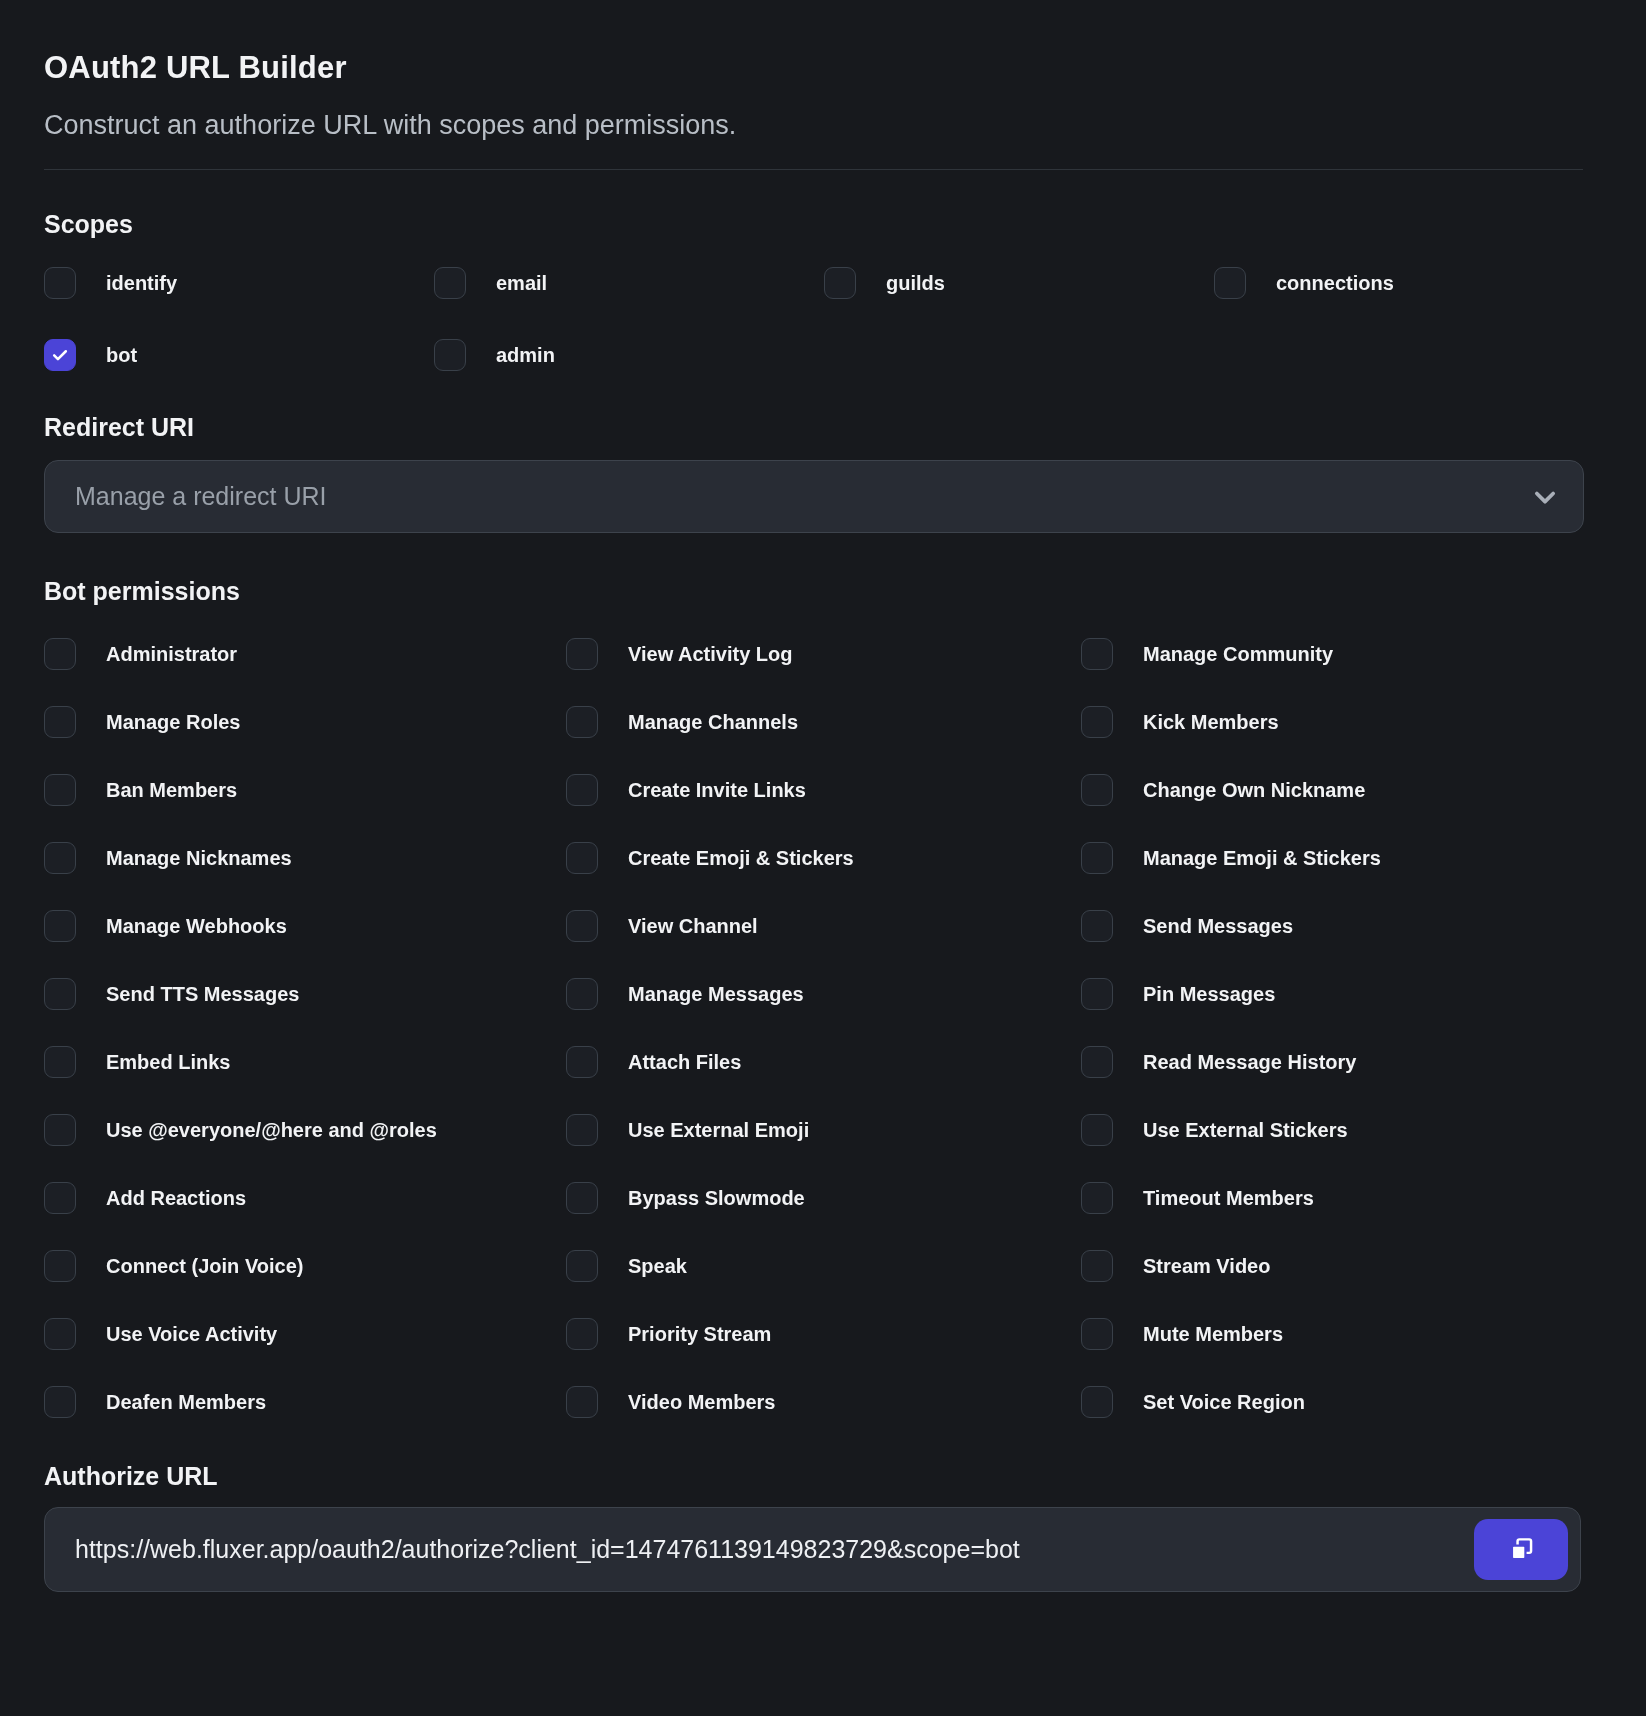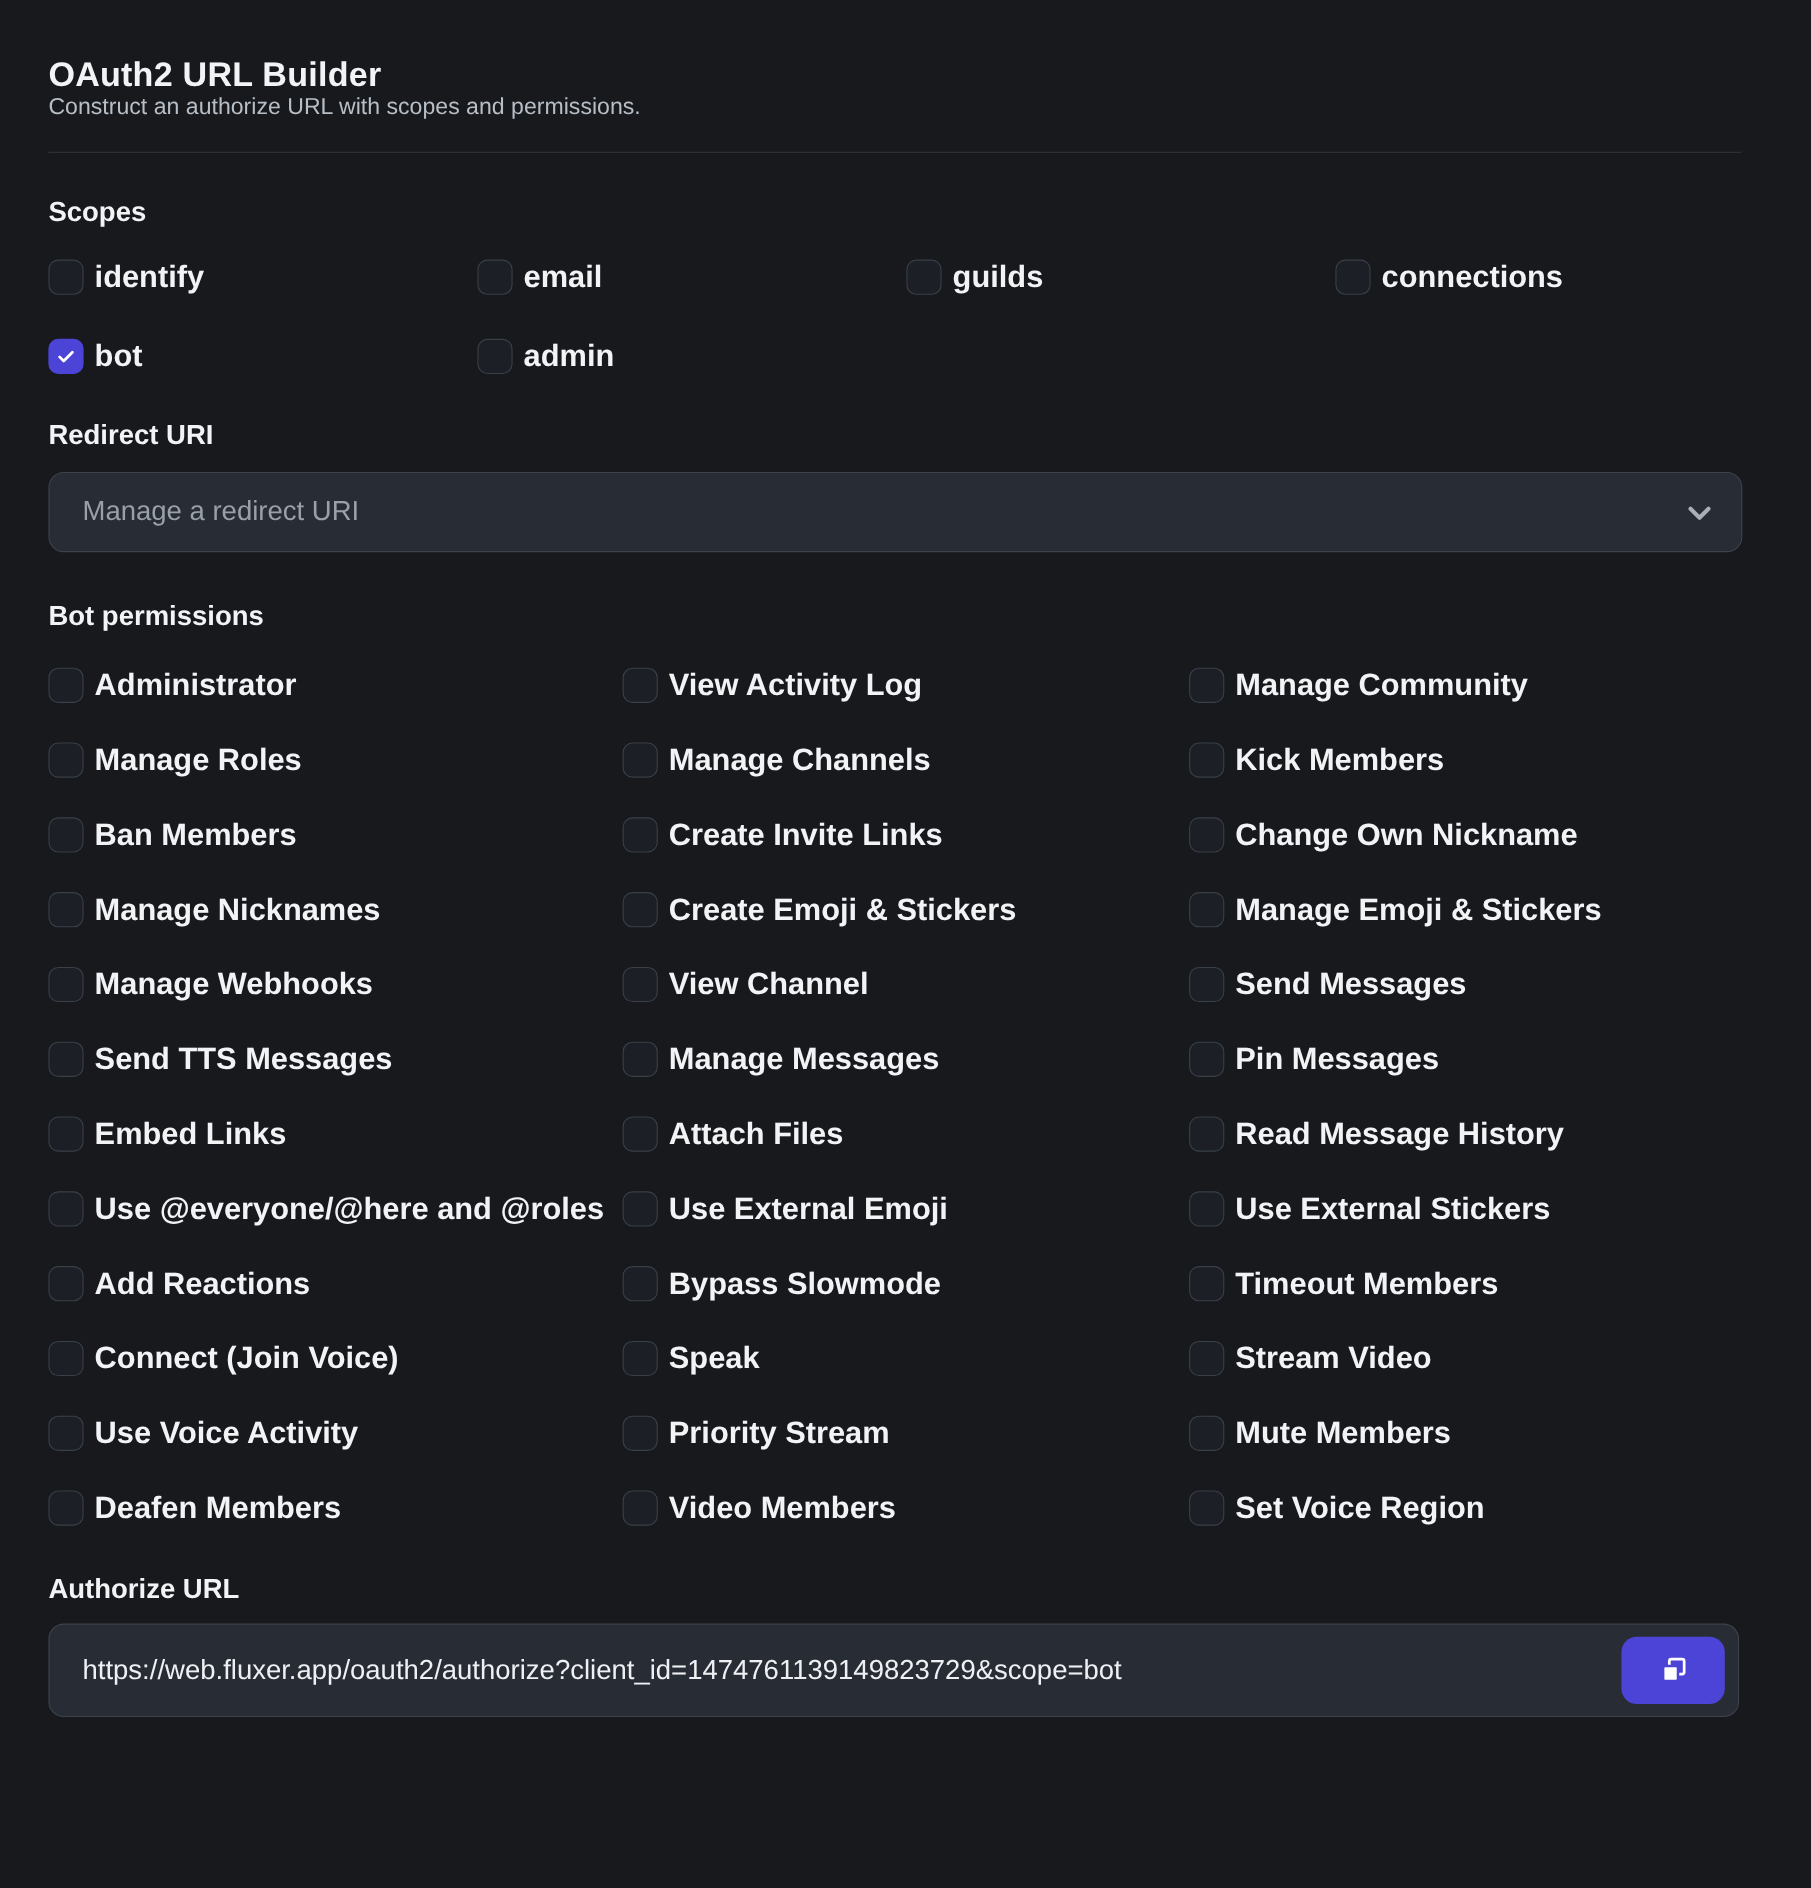--- a/index.html
+++ b/index.html
@@ -17,41 +17,41 @@
   *{margin:0;padding:0;box-sizing:border-box;}
   html,body{width:1646px;height:1716px;}
   body{
     background:var(--bg);
     font-family:"Liberation Sans","DejaVu Sans",sans-serif;
     color:var(--text);
     overflow:hidden;
   }
   .container{padding:50px 62px 4px 44px;}
   .page-title{font-size:31px;font-weight:700;letter-spacing:.2px;}
-  .page-subtitle{font-size:21px;font-weight:400;color:var(--muted);}
+  .page-subtitle{font-size:27px;font-weight:400;color:var(--muted);margin-top:24px;}
   .divider{border:none;border-top:1px solid var(--divider);margin-top:28px;width:1539px;}
   .section-heading{font-size:25px;font-weight:700;}
   .h-scopes{margin-top:40px;}
   .h-redirect{margin-top:42px;}
   .h-perms{margin-top:44px;}
   .h-authorize{margin-top:44px;}
   .grid{display:grid;align-items:center;}
   .scopes-grid{margin-top:28px;grid-template-columns:repeat(4,390px);row-gap:40px;}
   .perms-grid{margin-top:32px;grid-template-columns:522px 515px 1fr;row-gap:36px;}
   .check-item{display:flex;align-items:center;height:32px;cursor:pointer;}
   .cb{
     width:32px;height:32px;flex:0 0 32px;
     border:1.5px solid var(--cb-border);
     background:var(--cb-bg);
     border-radius:9px;
     display:flex;align-items:center;justify-content:center;
   }
   .cb.checked{background:var(--accent);border-color:var(--accent);}
   .cb svg{width:20px;height:20px;display:block;}
-  .cb-label{font-size:28px;font-weight:700;margin-left:10px;white-space:nowrap;}
+  .cb-label{font-size:20px;font-weight:700;margin-left:30px;white-space:nowrap;}
   .select{
     margin-top:18px;width:1540px;height:73px;
     background:var(--surface);
     border:1px solid var(--surface-border);
     border-radius:14px;
     display:flex;align-items:center;
     padding:0 26px 0 30px;
     cursor:pointer;position:relative;
   }
   .select .placeholder{font-size:25px;color:var(--placeholder);}

